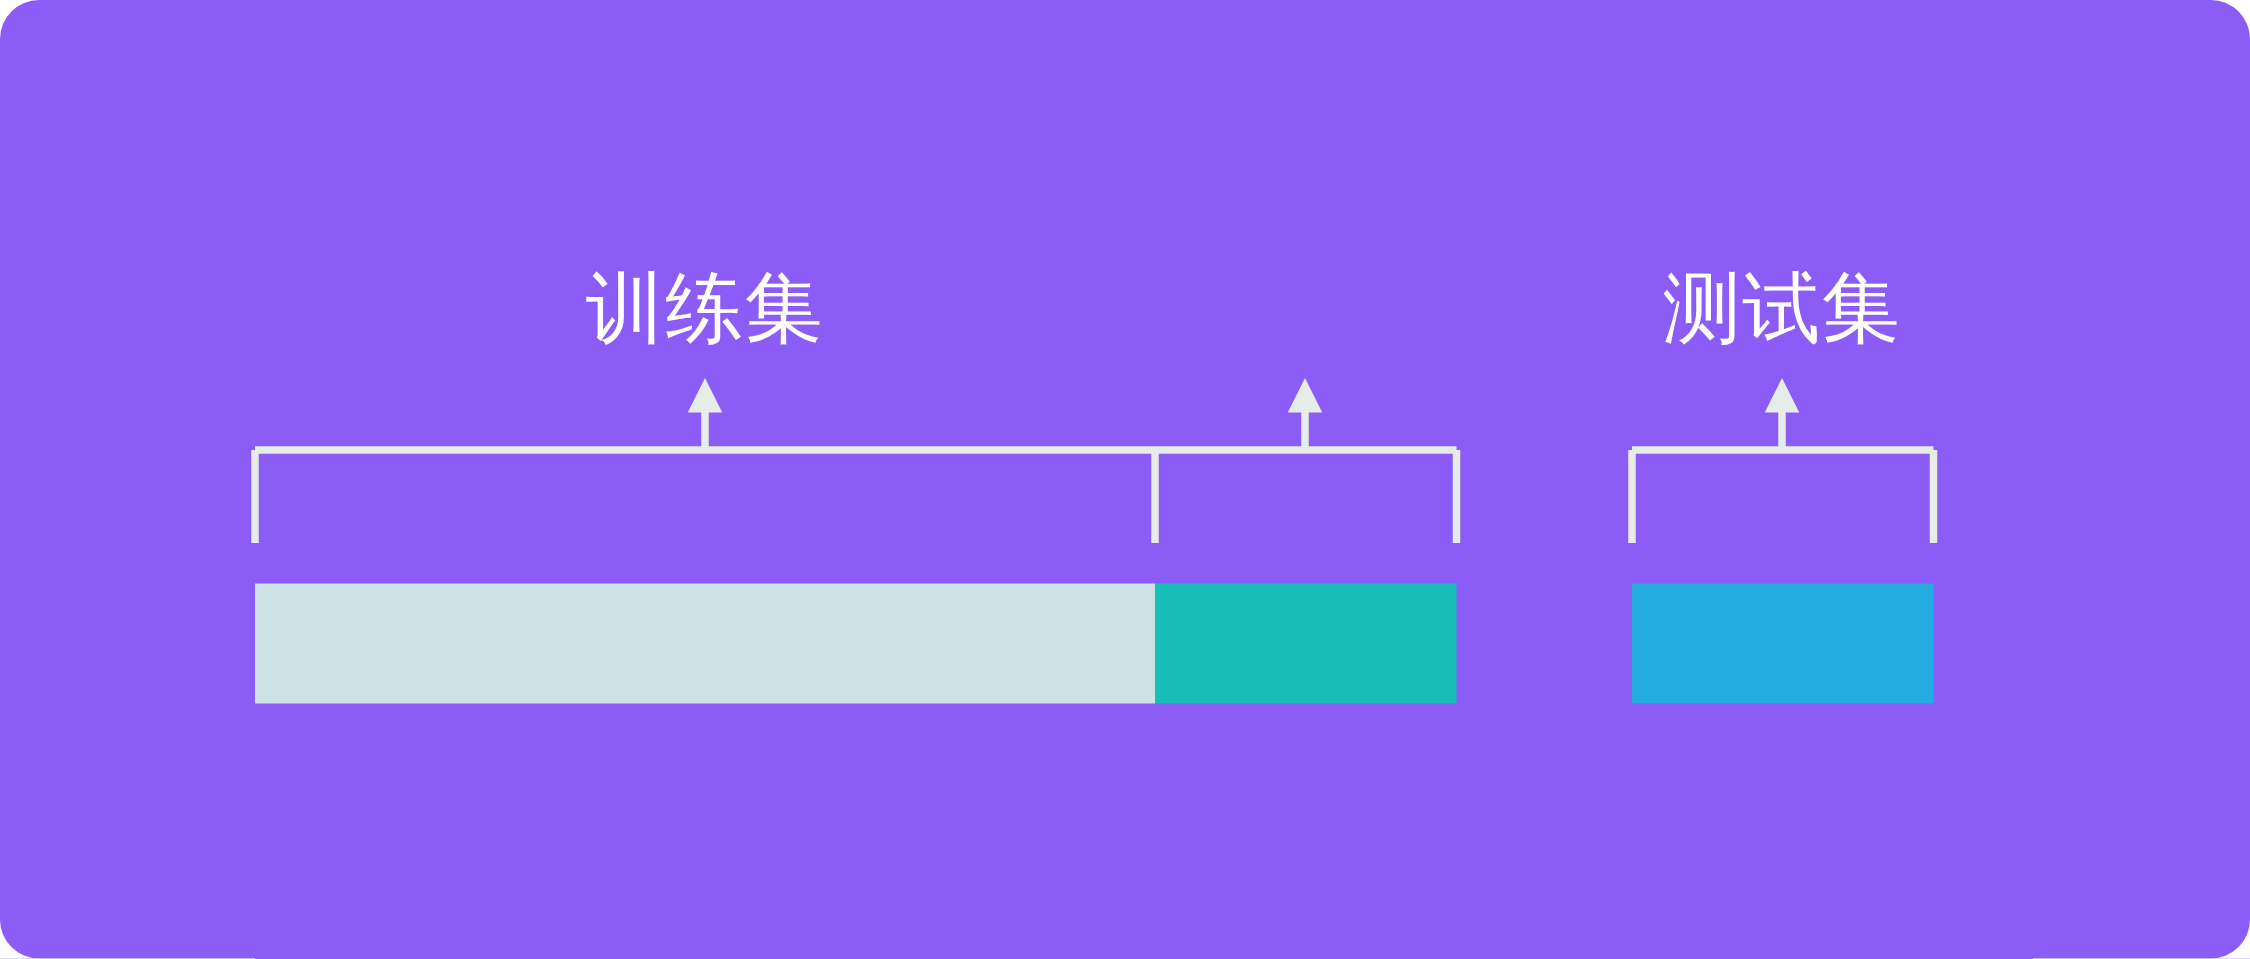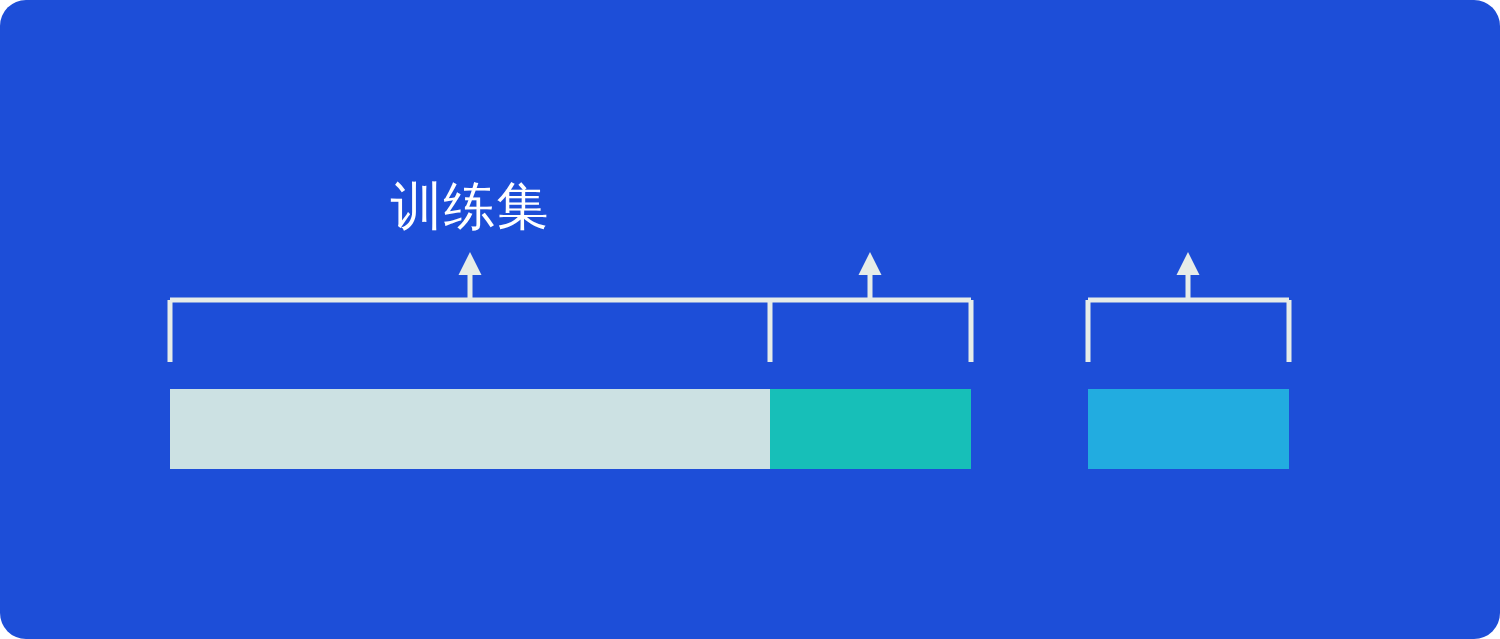--- a/index.html
+++ b/index.html
@@ -37,21 +37,21 @@
     letter-spacing: 1px;
     white-space: nowrap;
     transform: translateX(-50%);
     text-align: center;
     font-weight: 400;
   }
 </style>
 </head>
 <body>
 
-<div id="canvas" style="width: 1500px; height: 639px; background: #1d4ed8; border-radius: 26px;">
+<div id="canvas" style="width: 1500px; height: 639px; background: #8b5cf6; border-radius: 26px;">
 
   <svg id="diagram-svg" viewBox="0 0 1500 639" xmlns="http://www.w3.org/2000/svg">
 
     <g>
 
       <path id="bracket-0" fill="none" stroke="#e6ece8" stroke-width="5" stroke-linecap="butt" d="M 170 300 L 971 300"></path>
 
       <line id="bracket-0-left" stroke="#e6ece8" stroke-width="5" x1="170" y1="300" x2="170" y2="362"></line>
 
       <line id="bracket-0-mid" stroke="#e6ece8" stroke-width="5" x1="770" y1="300" x2="770" y2="362"></line>
@@ -81,14 +81,15 @@
         <polygon id="arrow-test-head" fill="#e6ece8" points="1188,252 1176.5,275 1199.5,275"></polygon>
       </g>
 
       <rect id="bar-test" x="1088" y="389" width="201" height="80" fill="#22ace0"></rect>
     </g>
   </svg>
 
   <div class="label" id="label-train" style="left: 470px; top: 180px; color: rgb(255, 255, 255);">训练集</div>
 
 
+  <div class="label" id="label-test" style="left: 1188px; top: 180px; color: rgb(255, 255, 255);">测试集</div>
 
 </div>
 
 </body></html>

